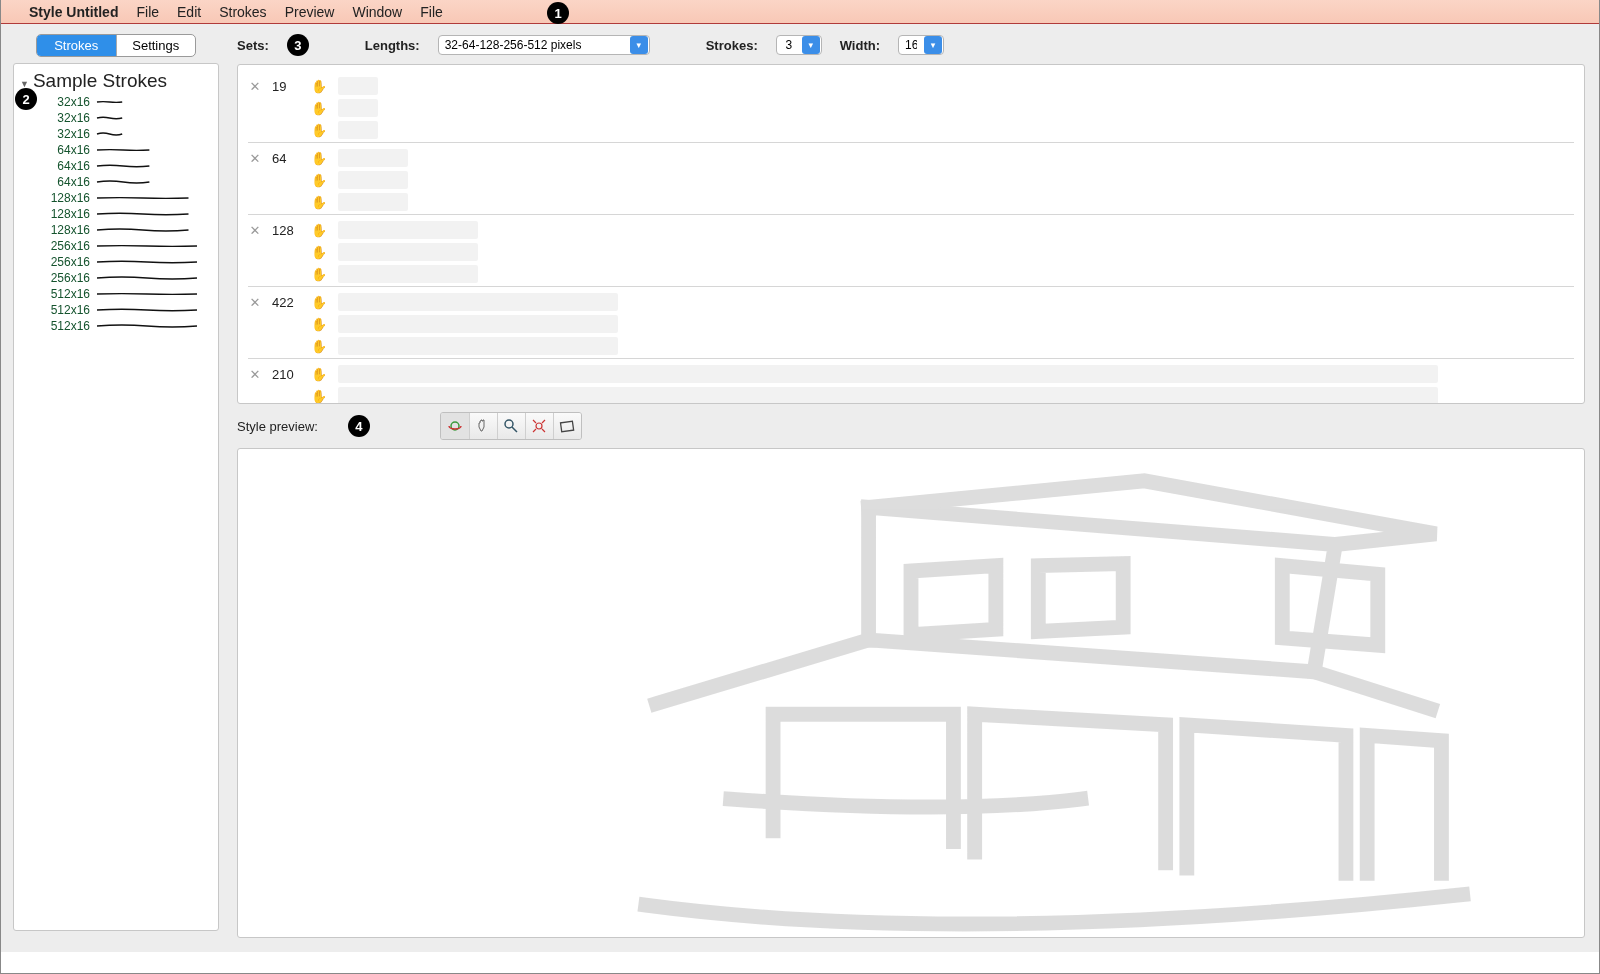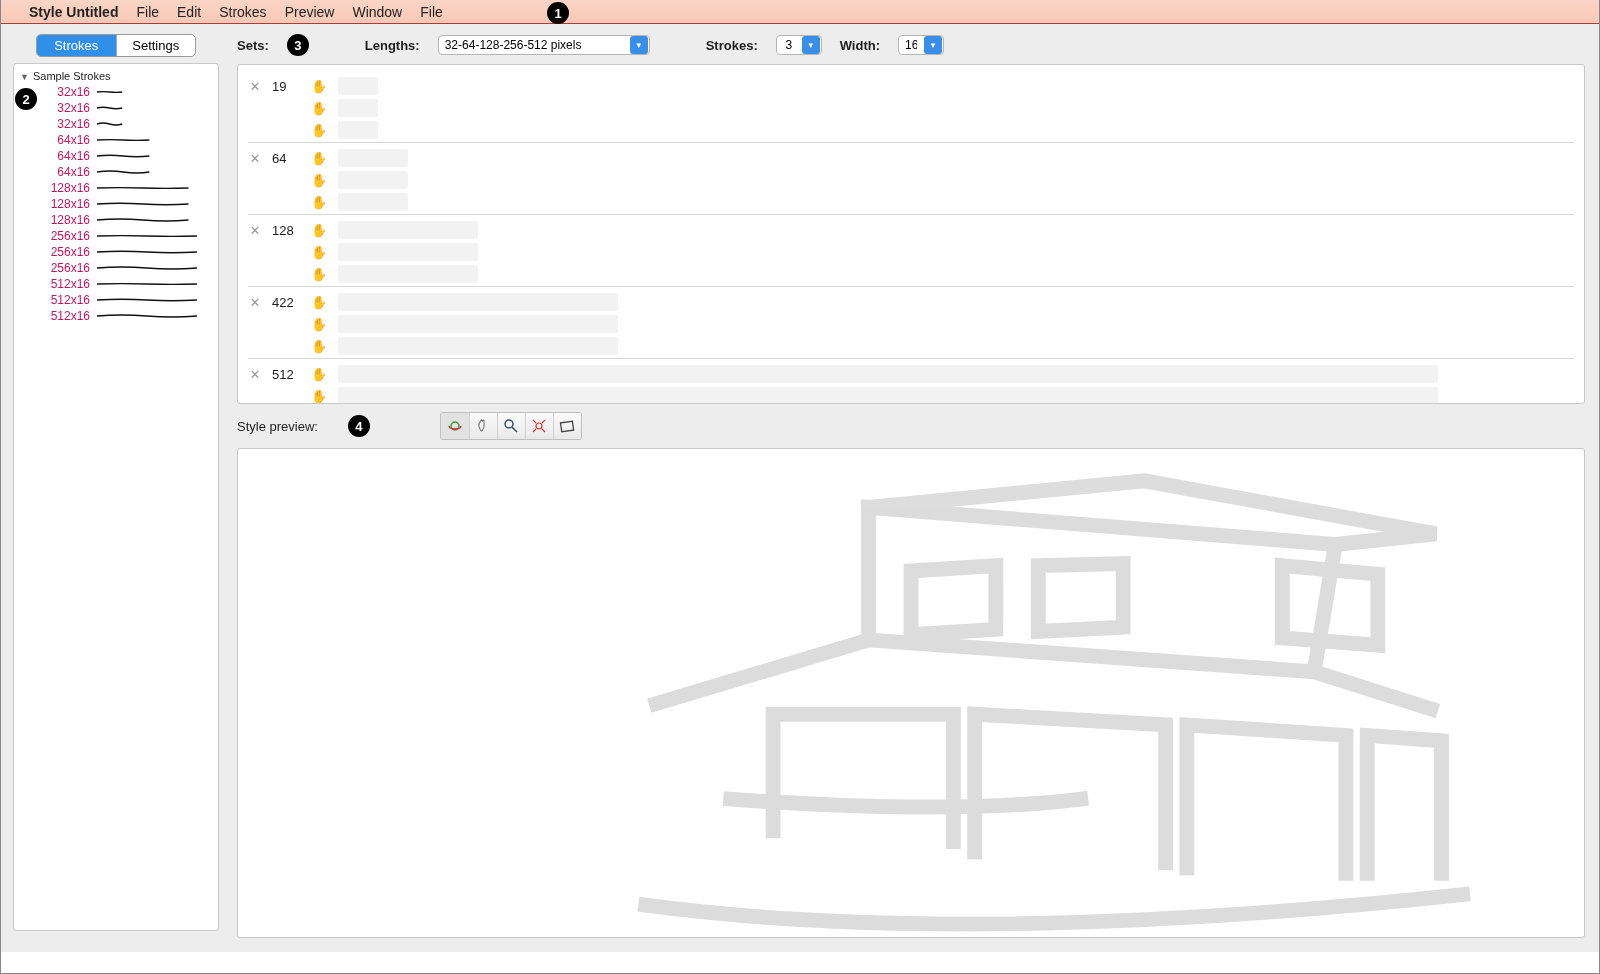--- a/index.html
+++ b/index.html
@@ -21,24 +21,24 @@
 
 .content { display:flex; height: calc(974px - 24px - 22px); background:#ededed; }
 
 
 .sidebar { width: 230px; padding: 10px 12px; }
 .seg { display:flex; border:1px solid #9a9a9a; border-radius:5px; overflow:hidden; width:160px; margin:0 auto 6px; background:#fff; }
 .seg button { flex:1; border:none; background:transparent; padding:3px 0; font-size:13px; cursor:pointer; }
 .seg button.active { background:#2f8fe9; color:#fff; }
 .seg button + button { border-left:1px solid #aaa; }
 .treebox { background:#fff; border:1px solid #c7c7c7; border-radius:3px; height: calc(100% - 40px); padding:4px 6px; overflow:auto; }
-.treehdr { font-size:11px; padding:2px 0; display:flex; align-items:center; gap:4px; }
+.treehdr { font-size:19px; padding:2px 0; display:flex; align-items:center; gap:4px; }
 .tri::before { content:"▼"; font-size:9px; color:#666; }
 .stroke-row { display:flex; align-items:center; gap:6px; font-size:12px; padding:1px 0 1px 18px; }
-.stroke-row .lbl { width:52px; text-align:right; color:#be185d; }
+.stroke-row .lbl { width:52px; text-align:right; color:#14532d; }
 .mini { height:10px; display:flex; align-items:center; }
 .mini svg { display:block; }
 
 
 .main { flex:1; display:flex; flex-direction:column; padding:10px 14px 14px 6px; gap:8px; }
 .setsbar { display:flex; align-items:center; gap:18px; font-size:13px; }
 .setsbar label { font-weight:700; }
 .sel { display:inline-flex; align-items:center; border:1px solid #b5b5b5; border-radius:4px; background:#fff; height:20px; }
 .sel input { border:none; outline:none; padding:0 6px; height:18px; font-size:12px; background:transparent; }
 .sel .arrow { width:18px; height:18px; background:#3b8ee8; color:#fff; border-radius:3px; margin:1px; display:flex; align-items:center; justify-content:center; font-size:9px; }
@@ -327,21 +327,21 @@
               <div class="sgrow">
                 <span class="xbtn" style="visibility:hidden">✕</span>
                 <span class="spacer-lenlbl"></span>
                 <span class="hand">✋</span>
                 <span class="bar" style="width:280px"></span>
               </div>
             </div>
             <div class="setgroup">
               <div class="sgrow">
                 <span class="xbtn">✕</span>
-                <span class="lenlbl">512</span>
+                <span class="lenlbl">210</span>
                 <span class="hand">✋</span>
                 <span class="bar" style="width:1100px"></span>
               </div>
               <div class="sgrow">
                 <span class="xbtn" style="visibility:hidden">✕</span>
                 <span class="spacer-lenlbl"></span>
                 <span class="hand">✋</span>
                 <span class="bar" style="width:1100px"></span>
               </div>
             </div>

